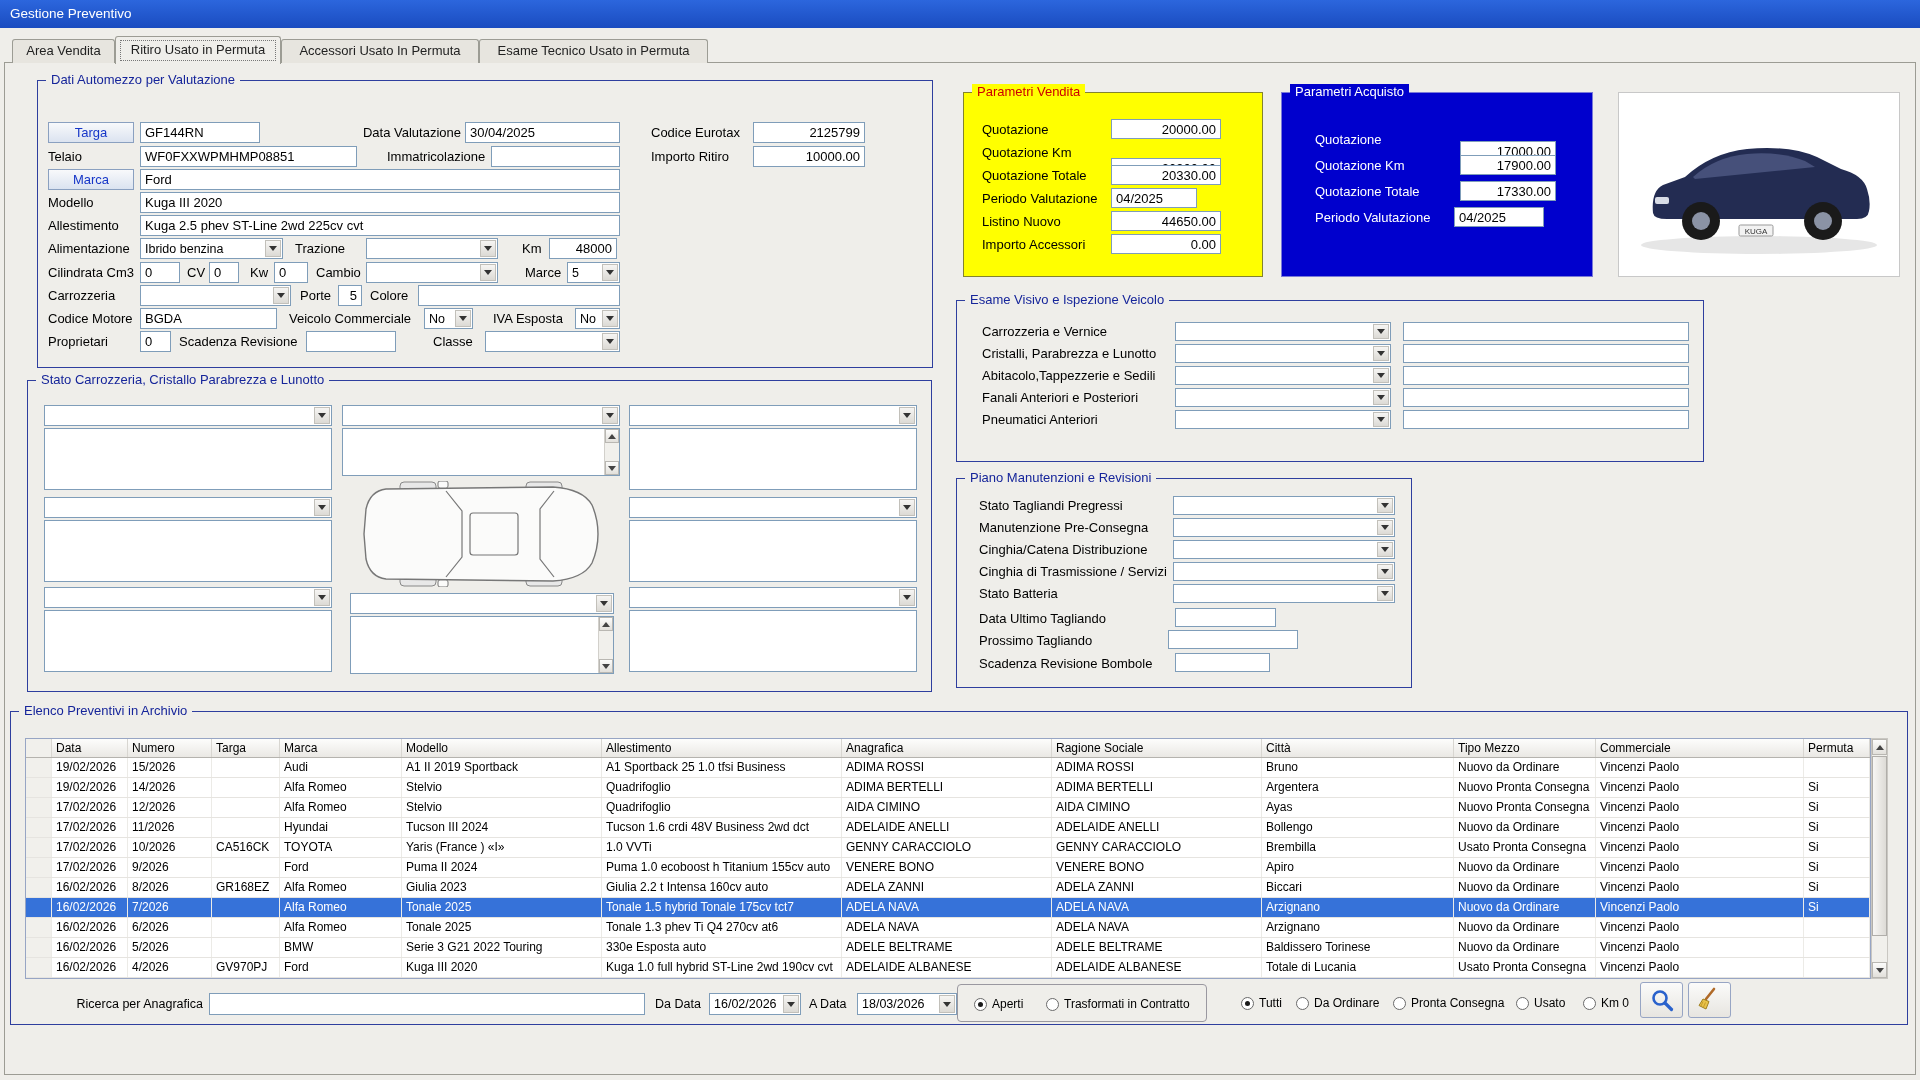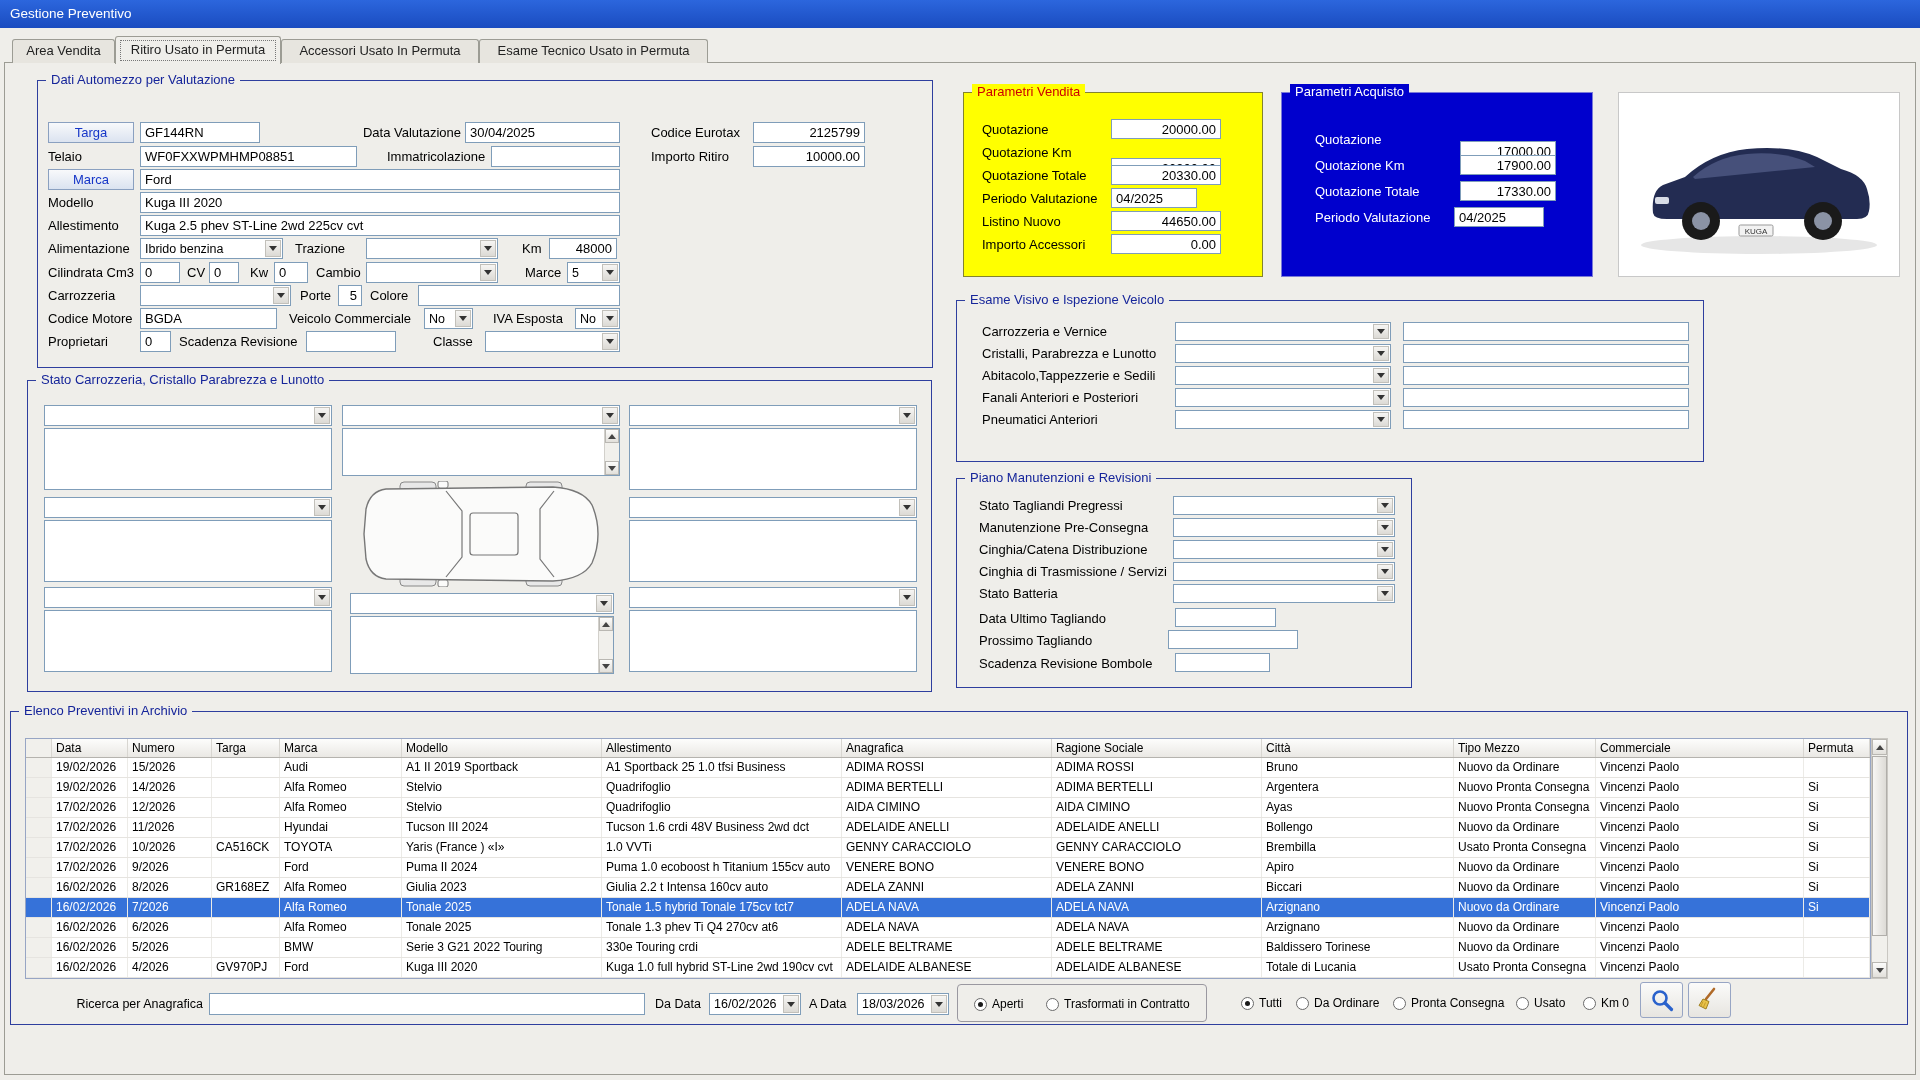--- a/index.html
+++ b/index.html
@@ -595,21 +595,21 @@
             <span class="c12"></span>
           </div>
 
           <div class="trow">
             <span class="c0"></span>
             <span class="c1">16/02/2026</span>
             <span class="c2">5/2026</span>
             <span class="c3"></span>
             <span class="c4">BMW</span>
             <span class="c5">Serie 3 G21 2022 Touring</span>
-            <span class="c6">330e Touring crdi</span>
+            <span class="c6">330e Esposta auto</span>
             <span class="c7">ADELE BELTRAME</span>
             <span class="c8">ADELE BELTRAME</span>
             <span class="c9">Baldissero Torinese</span>
             <span class="c10">Nuovo da Ordinare</span>
             <span class="c11">Vincenzi Paolo</span>
             <span class="c12"></span>
           </div>
 
           <div class="trow">
             <span class="c0"></span>
@@ -642,21 +642,21 @@
     <span class="lbl f12" style="left:46px;top:281px;width:146px;text-align:right;line-height:22px">Ricerca per Anagrafica</span>
     <input class="txt f12" style="left: 198px; top: 281px; width: 436px; height: 22px;" value="">
 
     <span class="lbl f12" style="left:644px;top:281px;line-height:22px">Da Data</span>
     <div class="cmb" style="left:698px;top:281px;width:92px;height:22px">
         <span class="val">16/02/2026</span>
         <span class="arr"></span>
       </div>
 
     <span class="lbl f12" style="left:798px;top:281px;line-height:22px">A Data</span>
-    <div class="cmb" style="left:846px;top:281px;width:92px;height:22px">
+    <div class="cmb" style="left:846px;top:281px;width:100px;height:22px">
         <span class="val">18/03/2026</span>
         <span class="arr"></span>
       </div>
 
     <div class="statopanel" style="left:946px;top:272px;width:250px;height:38px">
       <label class="radio on" style="left:16px;top:9px">
           <span class="dot"></span>
           <span class="rlbl">Aperti</span>
         </label>
       <label class="radio" style="left:88px;top:9px">

